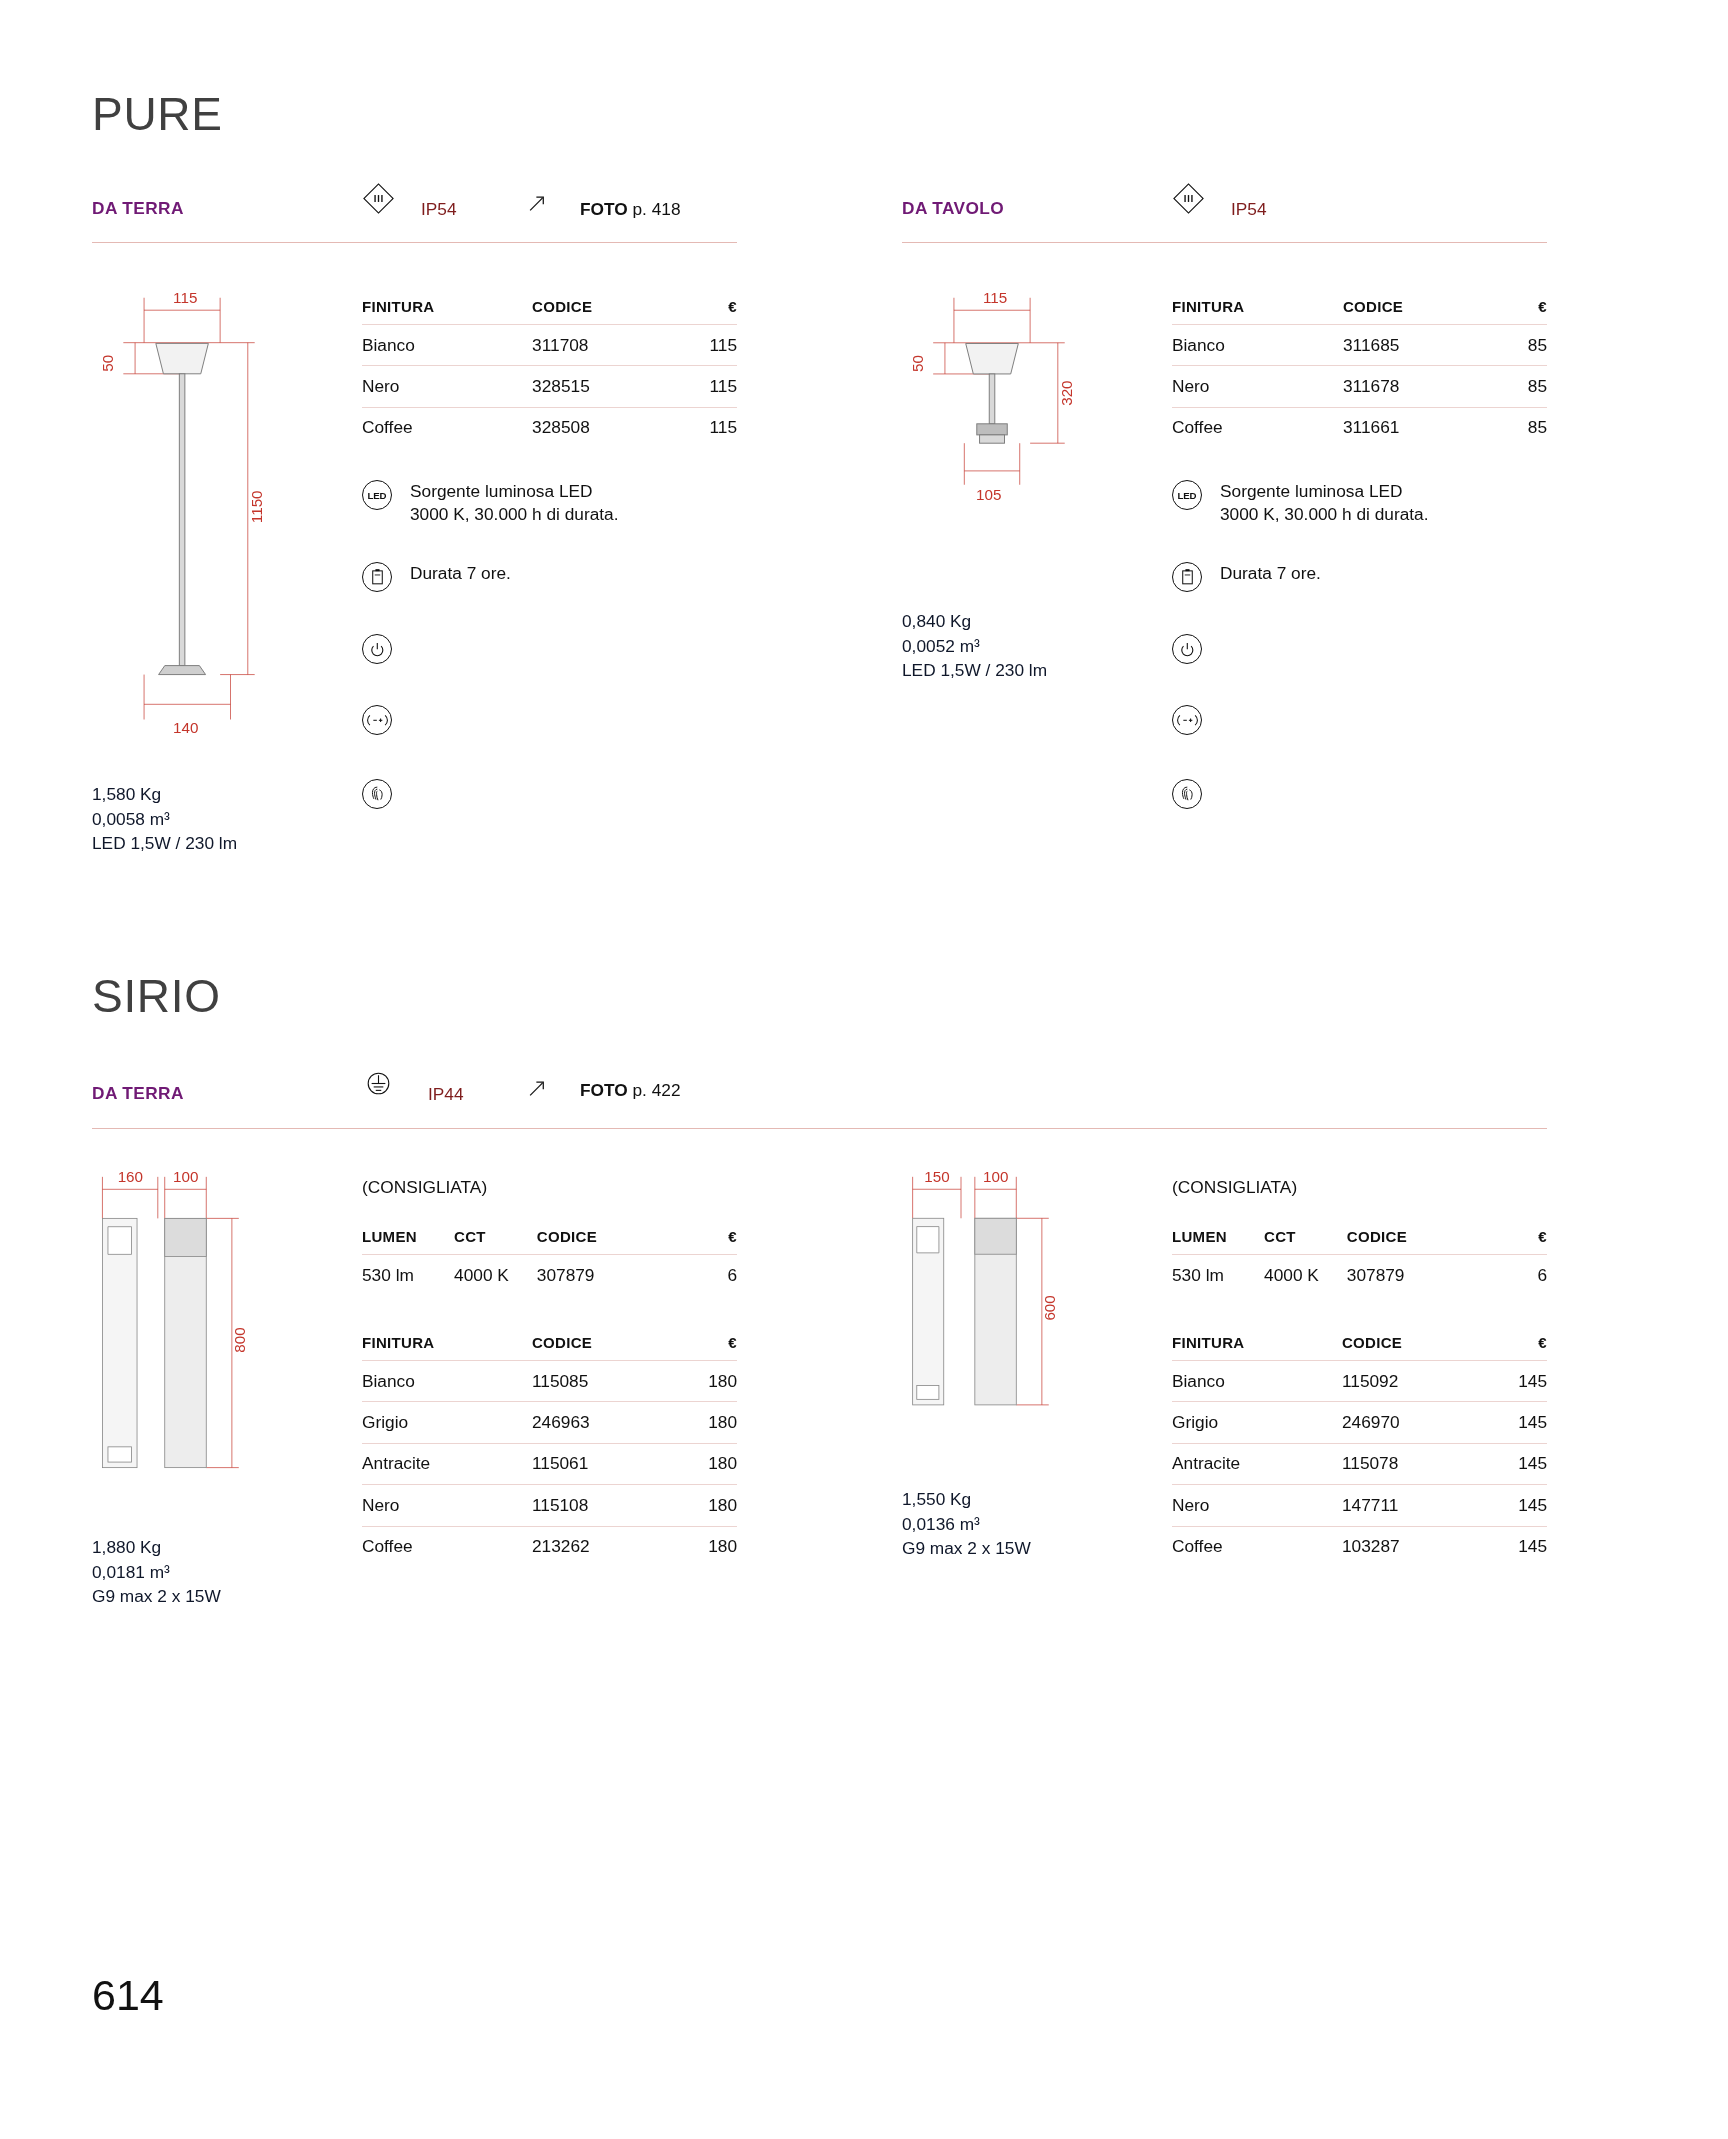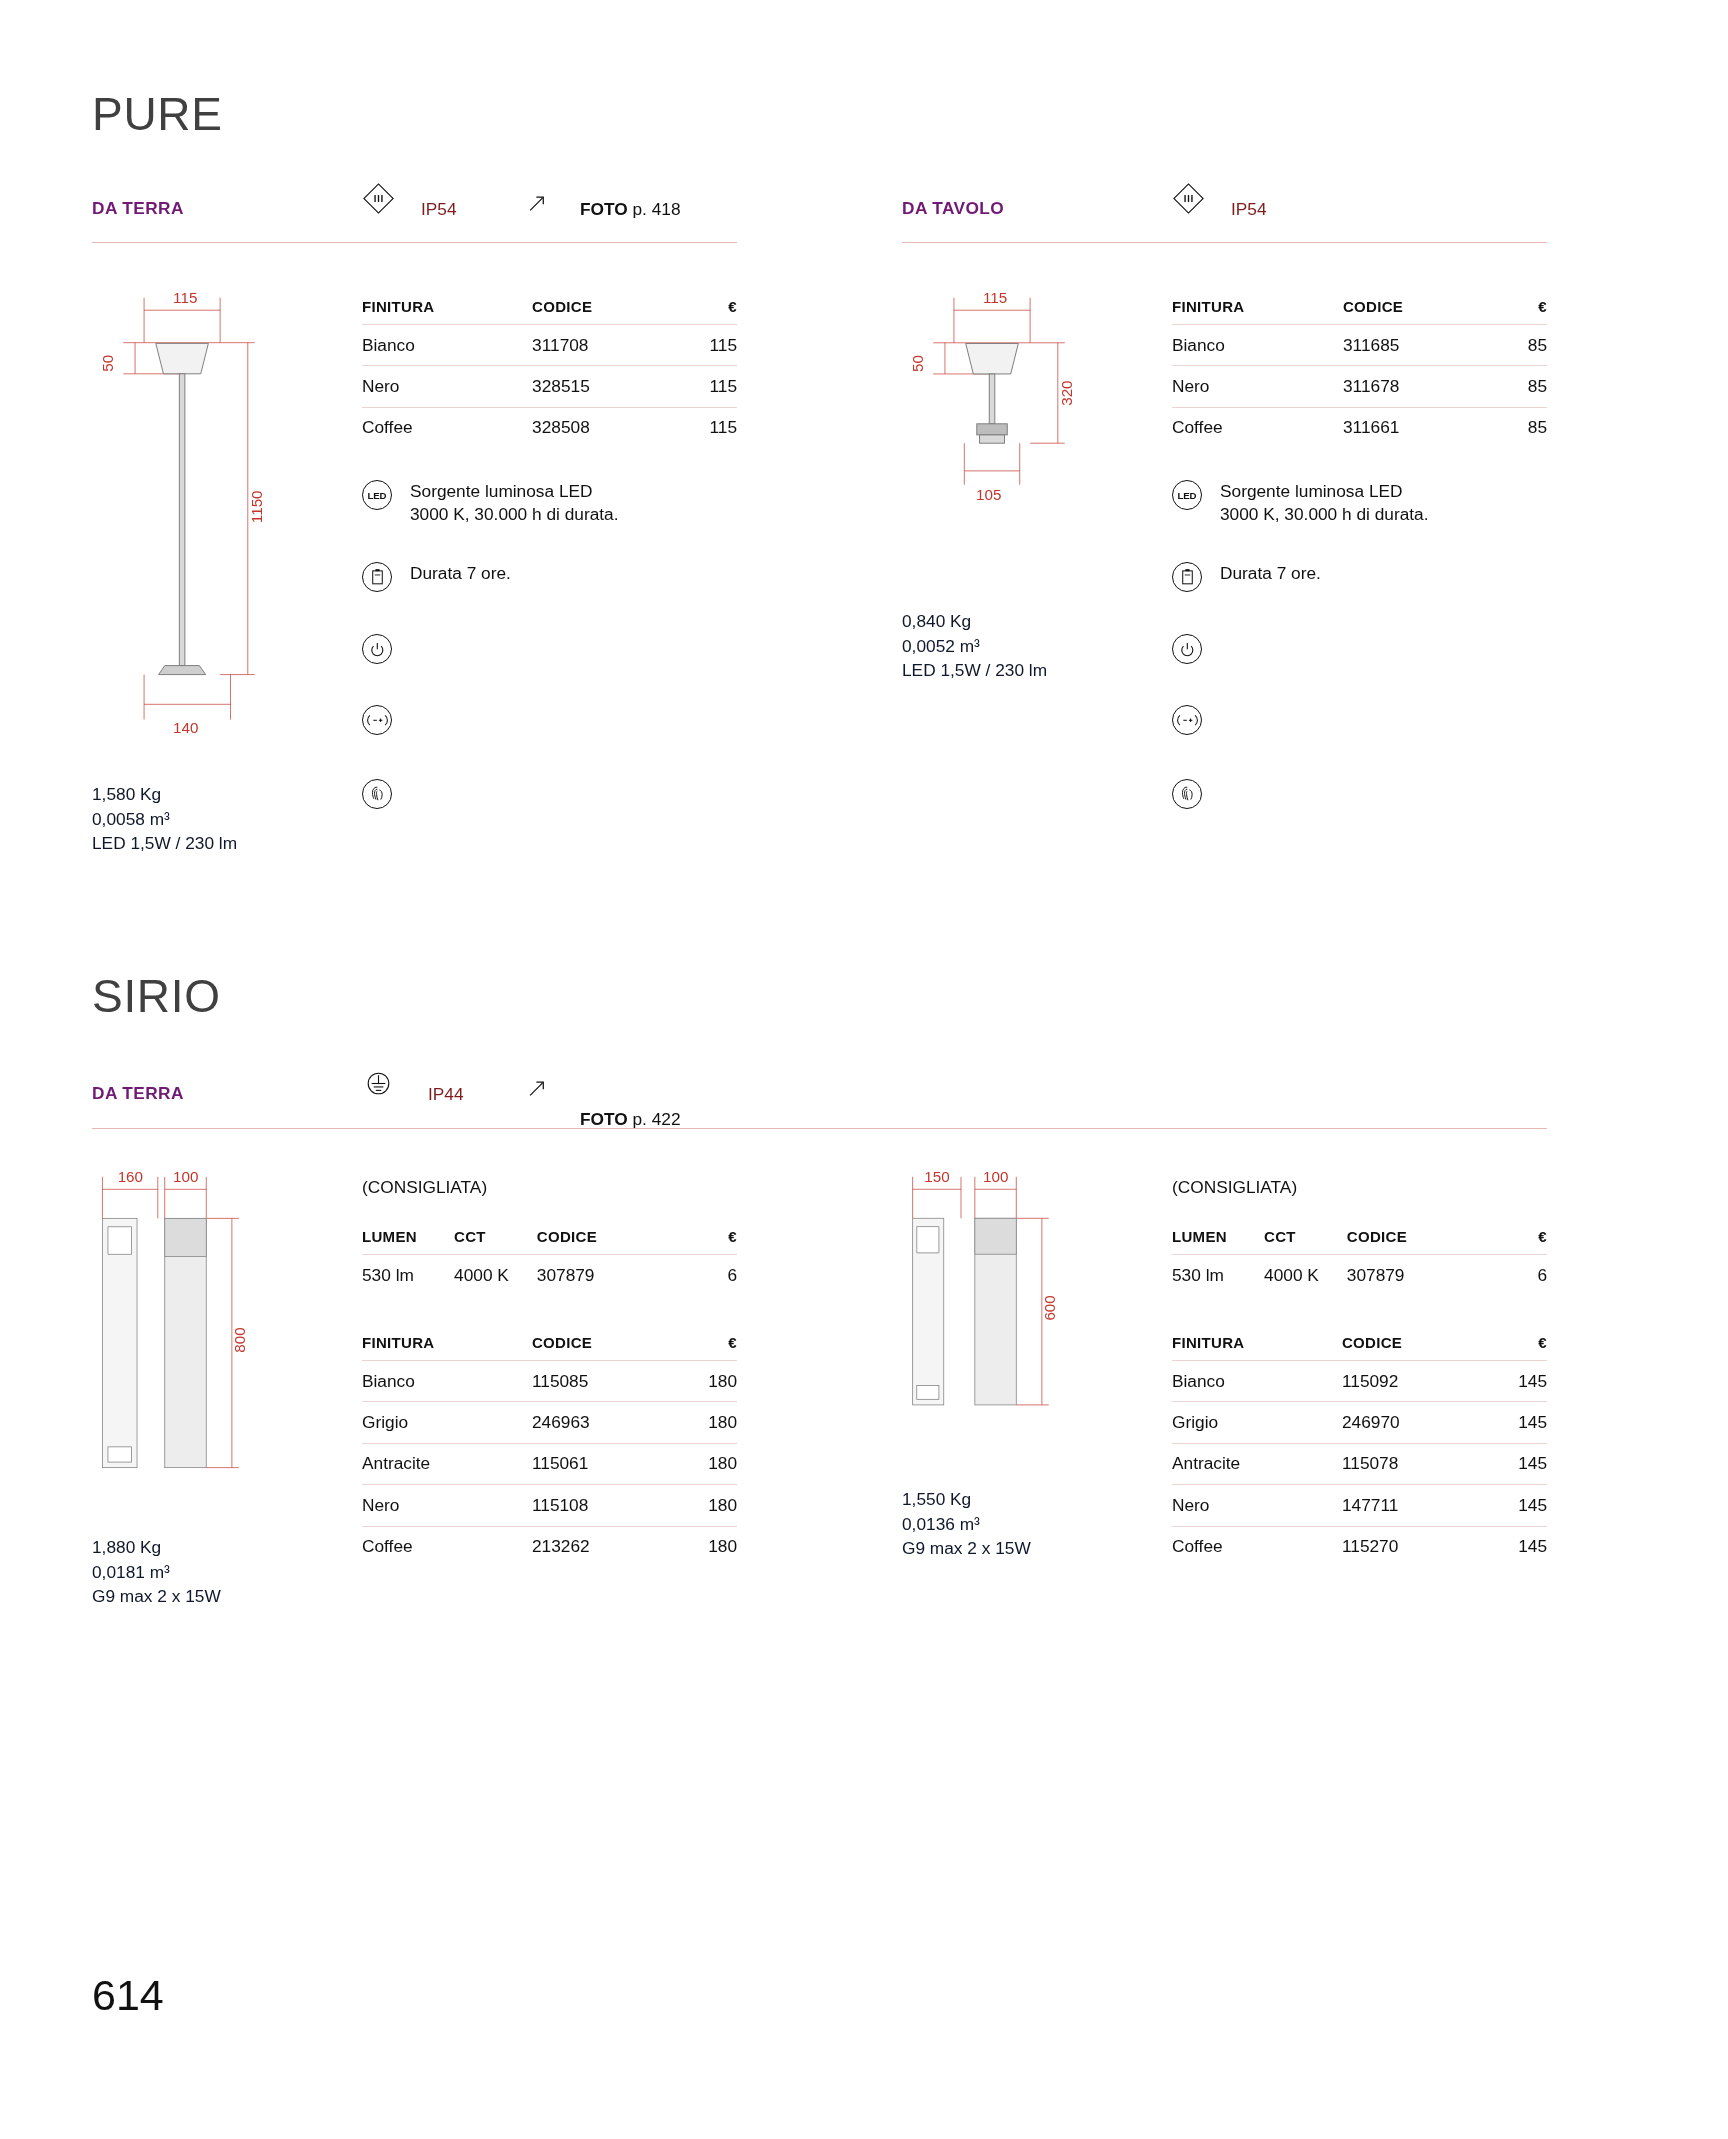--- a/index.html
+++ b/index.html
@@ -434,21 +434,21 @@
     </svg>
   </div>
   <div class="ip-label" style="position:absolute; left:428px; top:1084px;text-align:right;">IP44</div>
 
   <div style="position:absolute; left:526px; top:1076px;">
     <svg width="23.5" height="23.5" viewBox="0 0 34 34">
       <path d="M6 28 L24 10" stroke="#111" stroke-width="1.8" fill="none"></path>
       <path d="M15 9 L25 9 L25 19" stroke="#111" stroke-width="1.8" fill="none"></path>
     </svg>
   </div>
-  <div class="foto-label" style="position:absolute; left:580px; top:1109px;">
+  <div class="foto-label" style="position:absolute; left:580px; top:1080px;">
     <b>FOTO</b>
     <span>p. 422</span>
   </div>
 
   <div class="rule" style="left:92px; top:1128px; width:1455px;"></div>
 
   <div class="draw" style="left:83px; top:1163px; width:277px; height:360px;">
     <svg width="277" height="360" viewBox="0 0 400 520">
       <g stroke="#c4352b" stroke-width="1">
         <line x1="28" y1="20" x2="28" y2="80"></line>
@@ -617,21 +617,21 @@
         <td>115078</td>
         <td class="c-eur">145</td>
       </tr>
       <tr>
         <td>Nero</td>
         <td>147711</td>
         <td class="c-eur">145</td>
       </tr>
       <tr>
         <td>Coffee</td>
-        <td>115270</td>
+        <td>103287</td>
         <td class="c-eur">145</td>
       </tr>
     </tbody>
   </table>
 
   <div class="page-number">614</div>
 
 </div>
 
 

